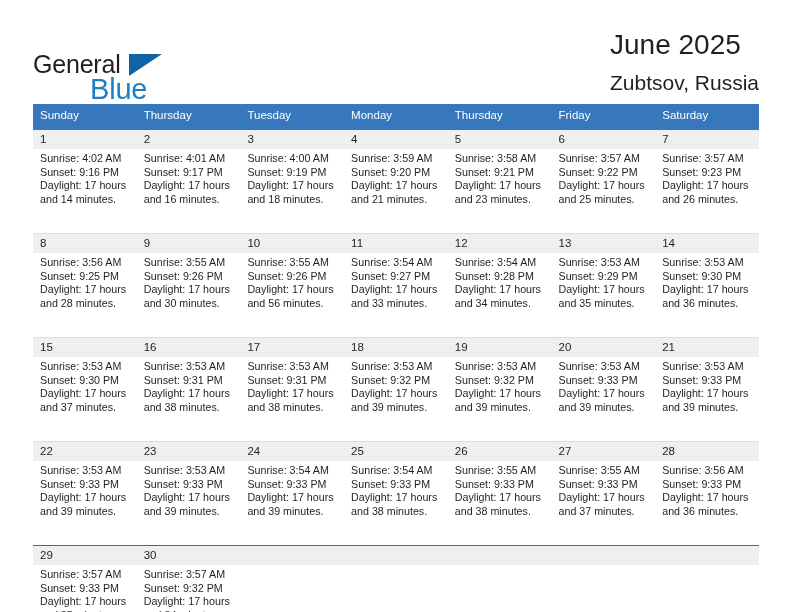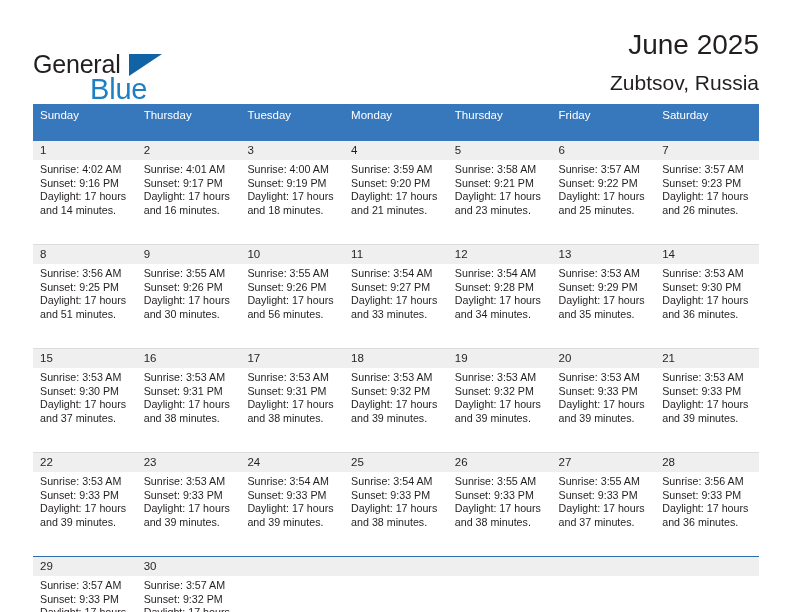--- a/index.html
+++ b/index.html
@@ -62,21 +62,20 @@
     width: 0;
     height: 0;
     border-left: 33px solid #1063a5;
     border-bottom: 22px solid transparent;
   }
 
   .title-block {
     position: absolute;
     right: 0;
     top: 0;
-    text-align: right;
   }
   .cal-title {
     font-size: 28px;
     color: #231f20;
     line-height: 34px;
     white-space: nowrap;
   }
   .cal-subtitle {
     font-size: 21px;
     color: #231f20;
@@ -93,21 +92,21 @@
     width: 726px;
     border-collapse: collapse;
     table-layout: fixed;
   }
   .calendar th {
     background: #3777bc;
     color: #ffffff;
     font-size: 11.5px;
     font-weight: normal;
     text-align: left;
-    padding: 5px 0 20px 7px;
+    padding: 5px 0 9px 7px;
     height: 11px;
     border: none;
   }
   .calendar td {
     vertical-align: top;
     padding: 0;
     border: none;
     width: 103.71px;
   }
 
@@ -249,21 +248,21 @@
             </div>
           </td>
         </tr>
         <tr class="week-row">
           <td>
             <div class="daynum">8</div>
             <div class="dayinfo daycell">
               <div>Sunrise: 3:56 AM</div>
               <div>Sunset: 9:25 PM</div>
               <div>Daylight: 17 hours</div>
-              <div>and 51 minutes.</div>
+              <div>and 28 minutes.</div>
             </div>
           </td>
           <td>
             <div class="daynum">9</div>
             <div class="dayinfo daycell">
               <div>Sunrise: 3:55 AM</div>
               <div>Sunset: 9:26 PM</div>
               <div>Daylight: 17 hours</div>
               <div>and 30 minutes.</div>
             </div>

